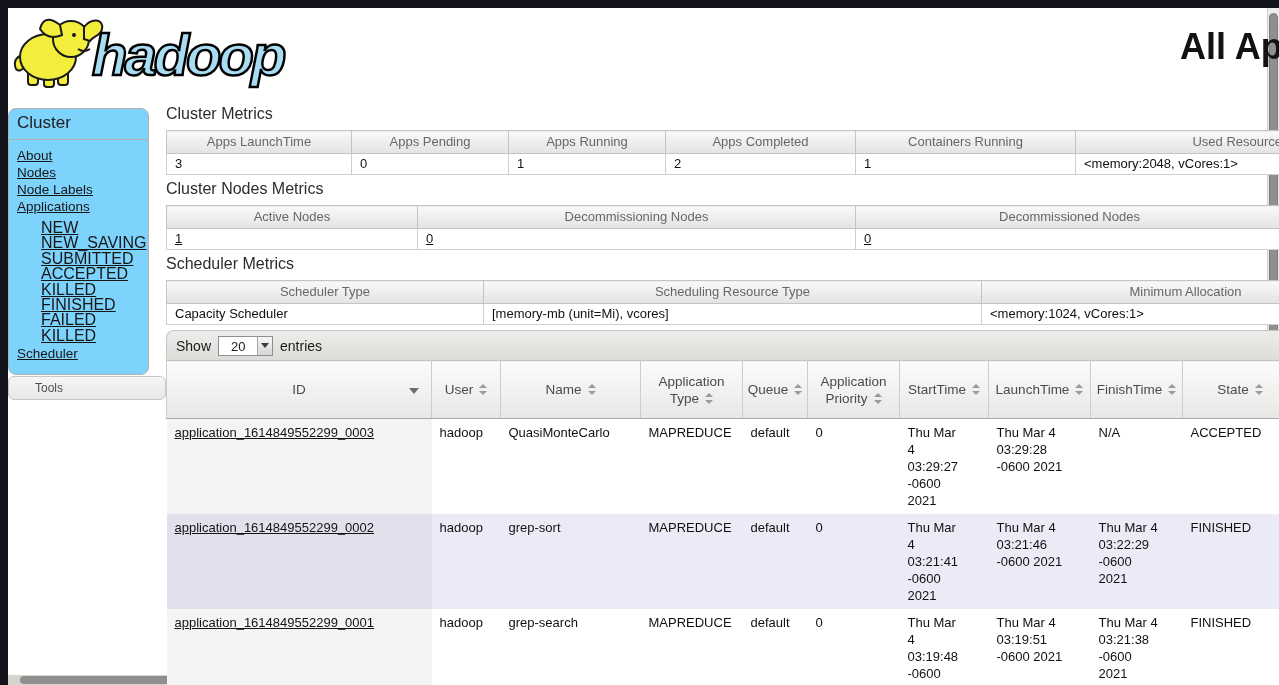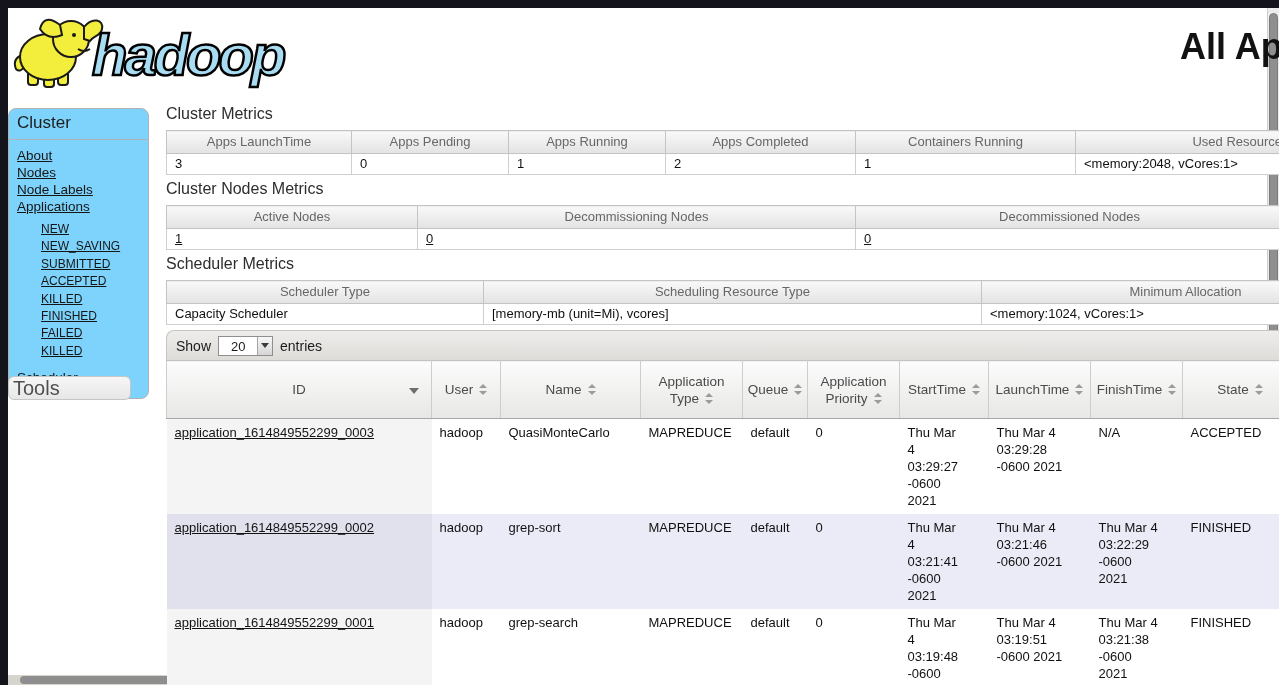--- a/index.html
+++ b/index.html
@@ -35,27 +35,27 @@
   }
   .sidebar-heading {
     font-size: 17px; font-weight: 400; color: #1d1d1d;
     padding: 4px 8px 6px; border-bottom: 1px solid #b2b2b2;
   }
   .nav-list { list-style: none; padding: 7px 4px 0 8px; }
   .nav-list li { line-height: 16px; }
   .nav-list a { color: #161616; text-decoration: underline; font-size: 13.5px; }
   .subnav-list { list-style: none; padding: 5px 0 0 24px; }
   .subnav-list li { line-height: 15.4px; }
-  .subnav-list a { color: #161616; text-decoration: underline; font-size: 12px; }
-  .scheduler-item { margin-top: 10px; }
+  .subnav-list a { color: #161616; text-decoration: underline; font-size: 16px; }
+  .scheduler-item { margin-top: 2px; }
   .tools-bar {
-    position: absolute; left: 8px; top: 376px; width: 123px; height: 24px;
+    position: absolute; left: 8px; top: 376px; width: 158px; height: 24px;
     background: linear-gradient(#f6f6f6, #e7e7e7);
     border: 1px solid #c6c6c6; border-radius: 6px;
-    font-size: 20px; color: #4f4f4f; line-height: 22px; padding-left: 4px;
+    font-size: 12px; color: #4f4f4f; line-height: 22px; padding-left: 26px;
   }
 
   
   .main { position: absolute; left: 166px; top: 100px; width: 1400px; }
   .section-title { font-size: 16px; font-weight: 400; color: #2d2d2d; margin: 5px 0 7px; line-height: 18px; }
 
   table.mtable { border-collapse: collapse; table-layout: fixed; margin-bottom: 2px; }
   table.mtable th {
     background: linear-gradient(#f9f9f9, #e3e3e3);
     color: #676767; font-weight: 400; font-size: 13px;

